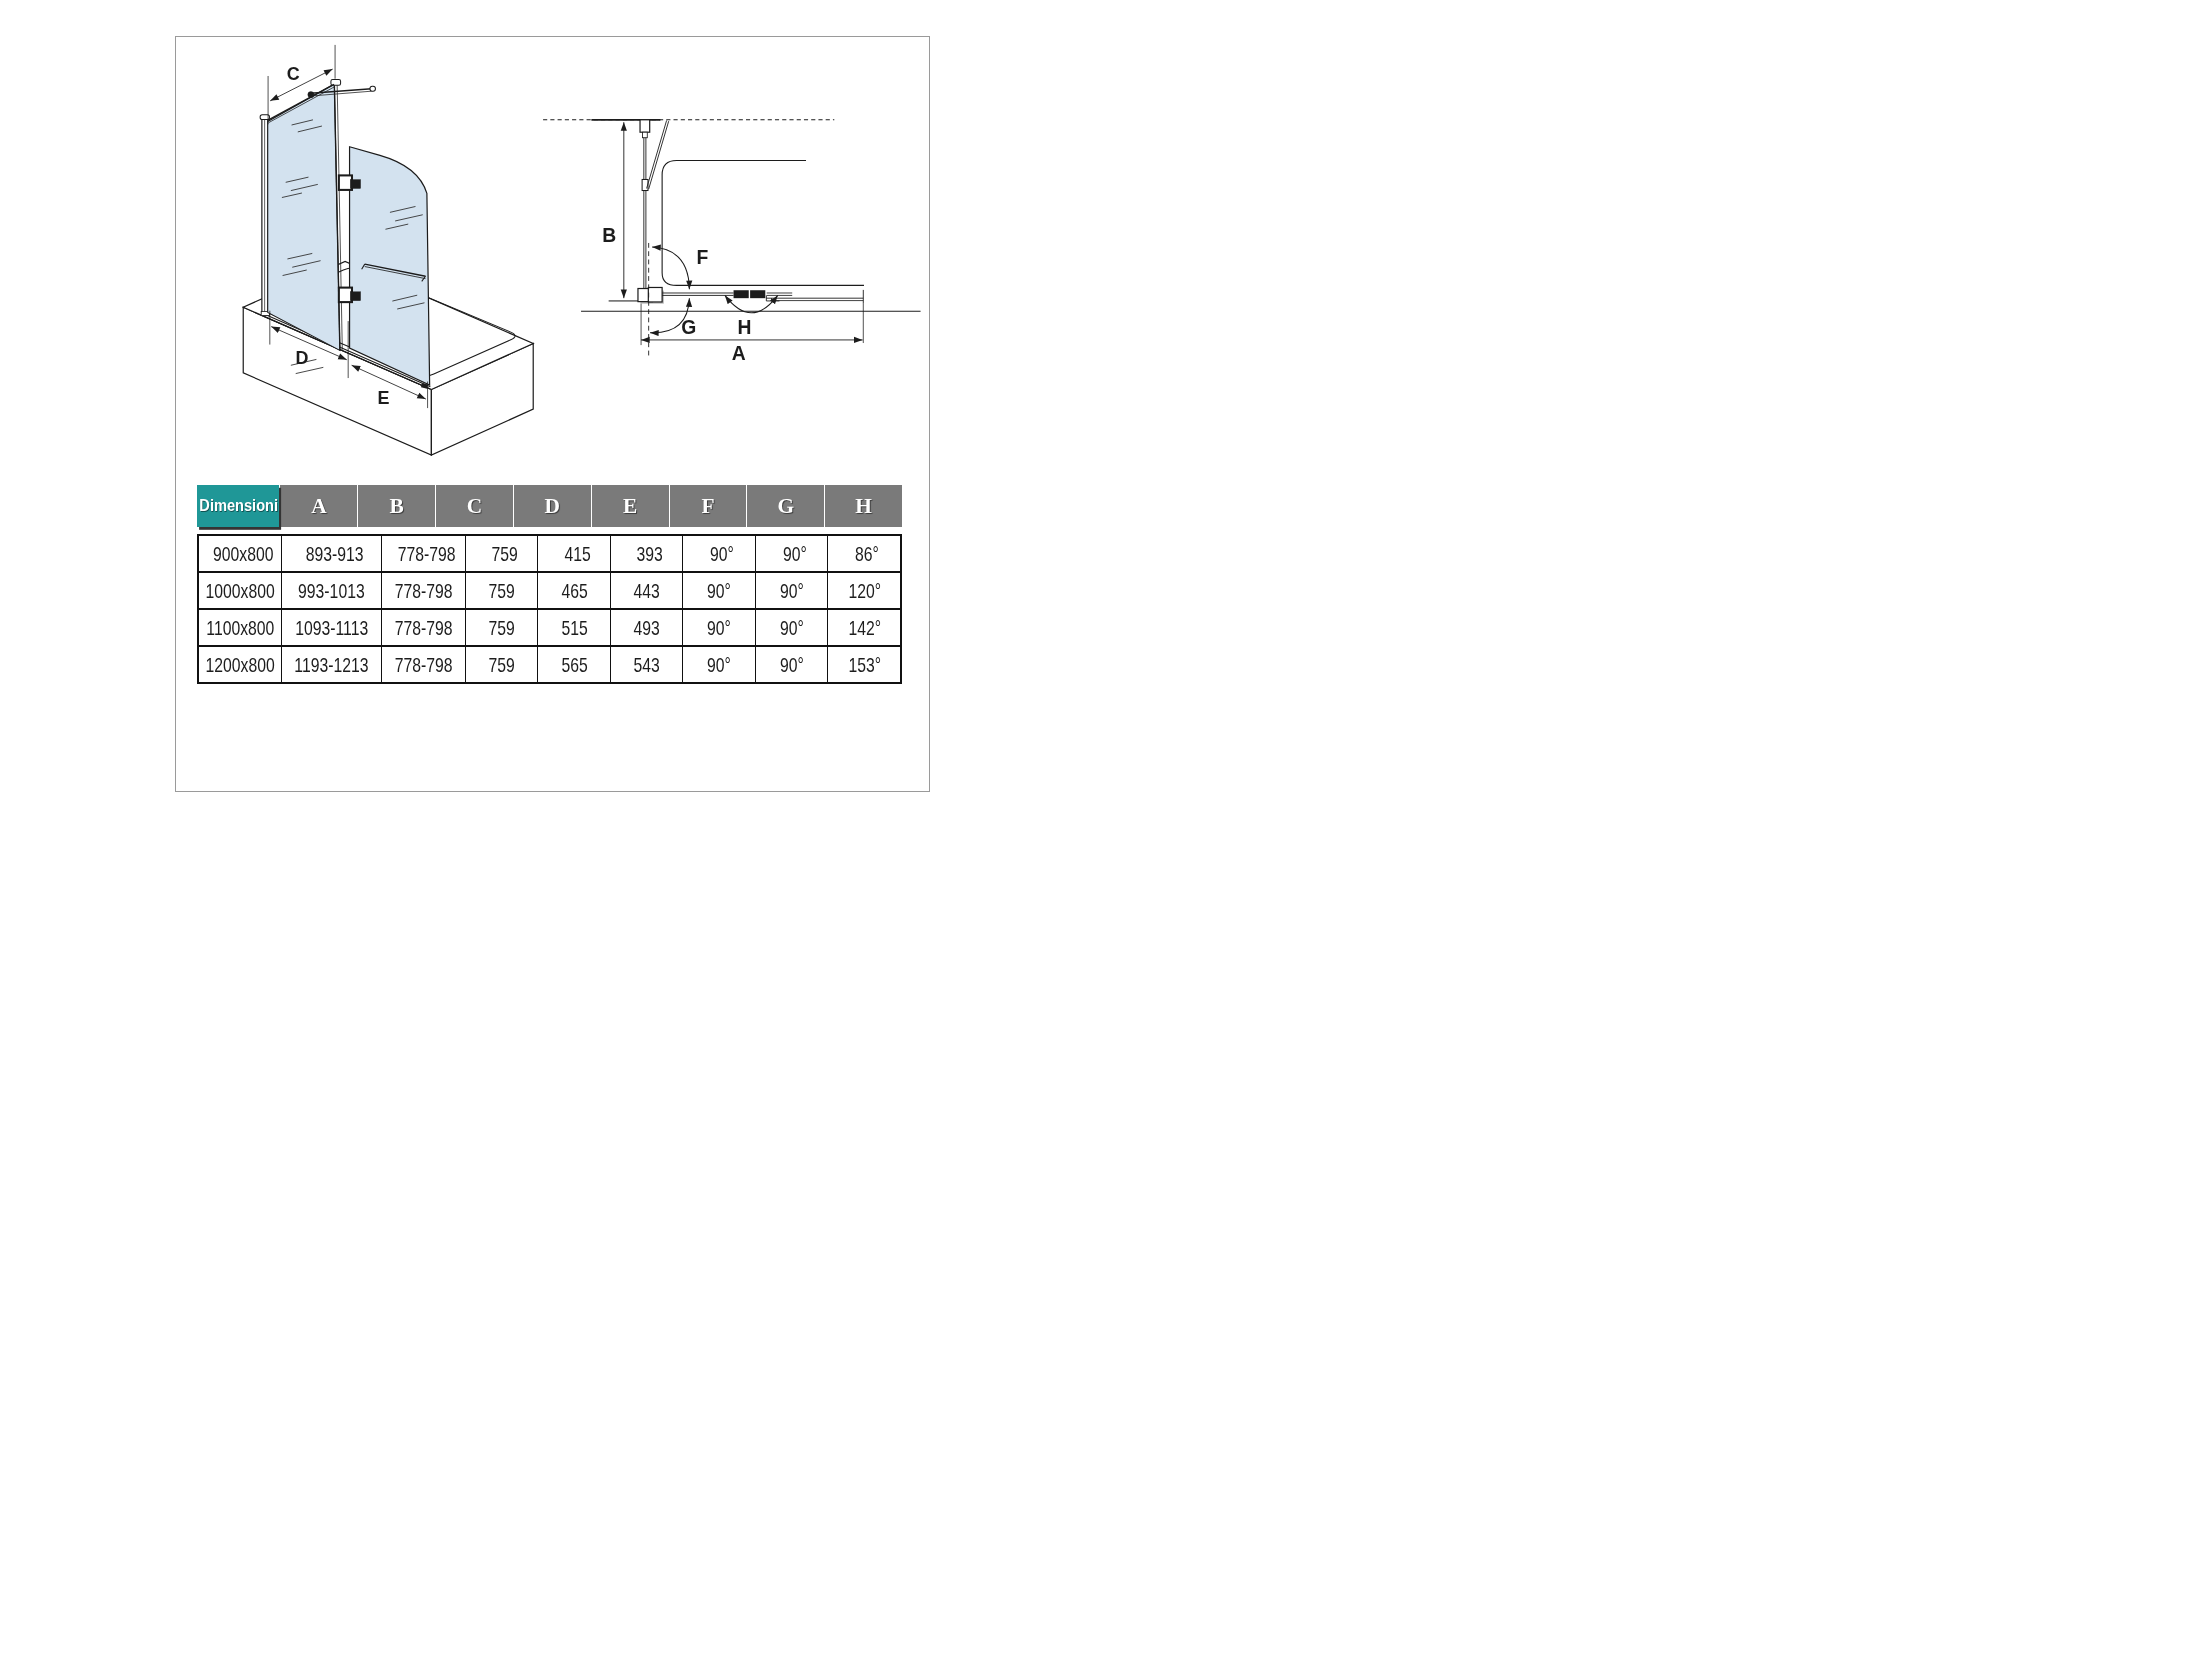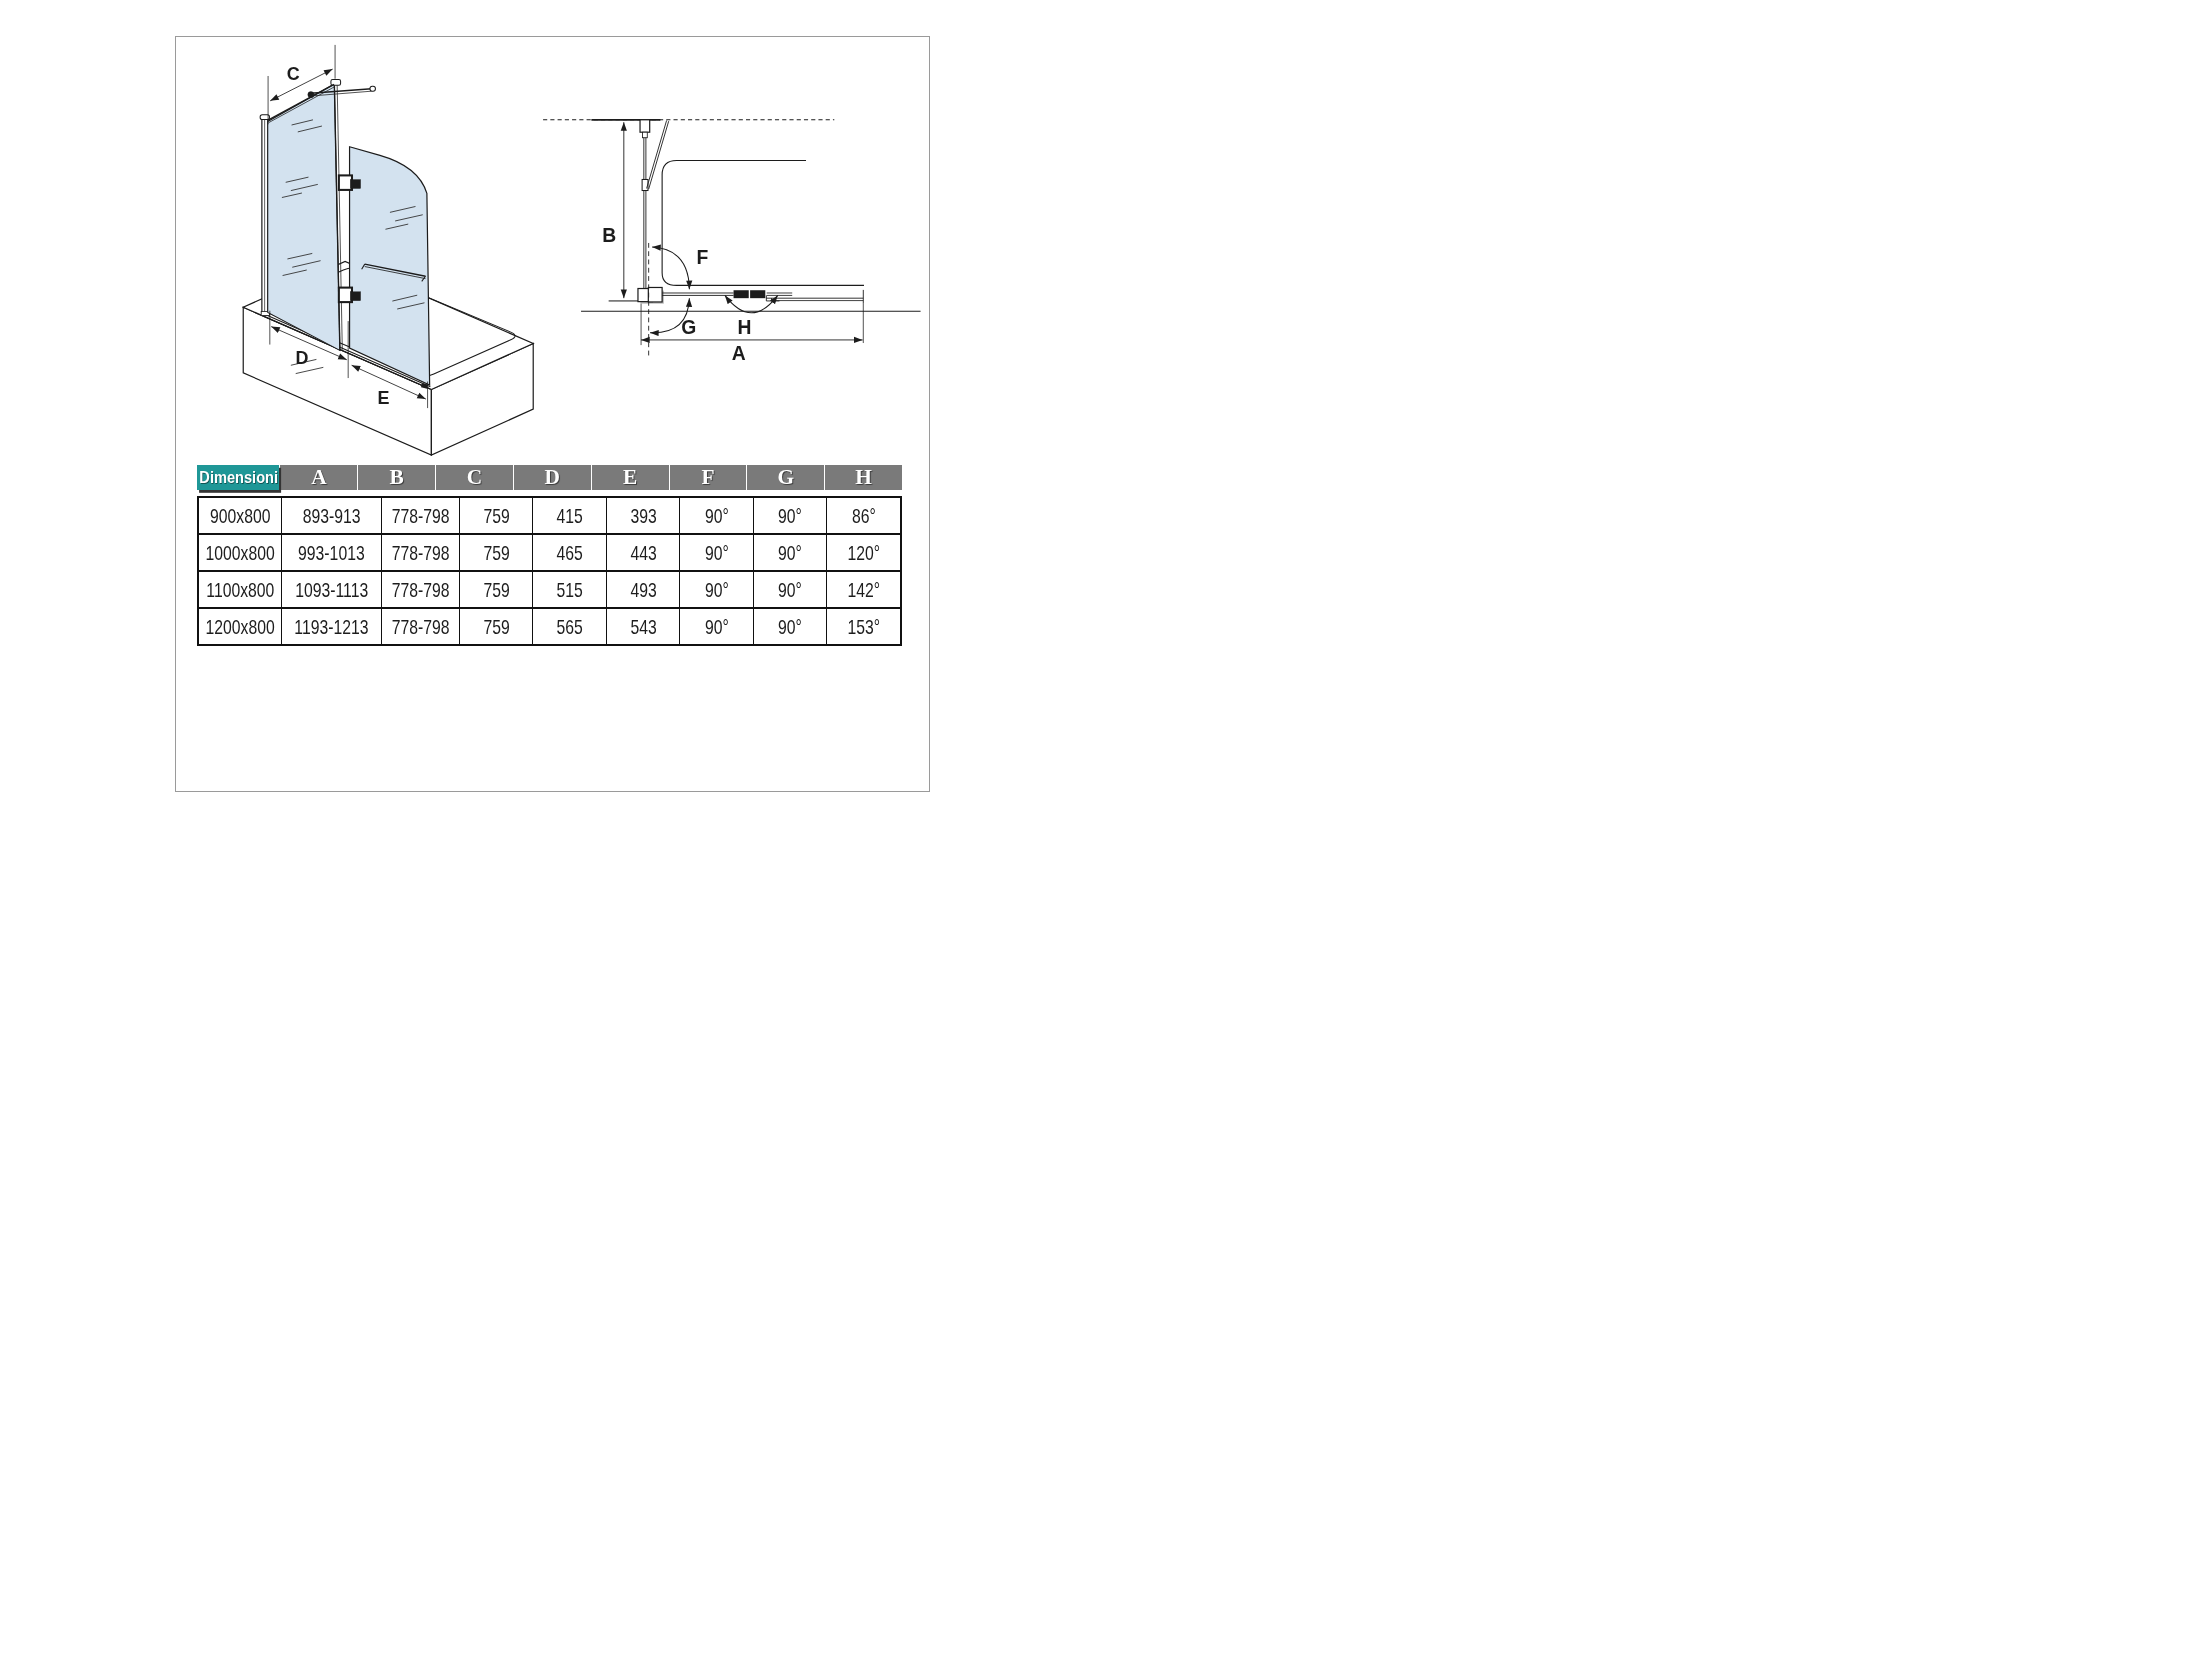--- a/index.html
+++ b/index.html
@@ -6,36 +6,36 @@
   .stage{position:relative;width:1103px;height:827px;background:#ffffff;overflow:hidden;
          font-family:"Liberation Sans",sans-serif;}
   .page{position:absolute;left:175px;top:36px;width:753px;height:754px;
         background:#ffffff;border:0.7px solid #9a9a9a;}
   .diagram{position:absolute;}
   #left-diagram{left:11.7px;top:1.4px;width:397px;height:435px;}
   #right-diagram{left:364px;top:50px;width:394px;height:314px;}
 
   
   .table-area{position:absolute;left:21px;top:428px;width:705px;}
-  .thead-row{display:grid;grid-template-columns:11.7% repeat(8,1fr);height:24px;}
+  .thead-row{display:grid;grid-template-columns:11.7% repeat(8,1fr);height:42px;margin-top:20px;}
   .th-dim{background:#1f9797;color:#ffffff;display:flex;align-items:center;justify-content:center;
           font-weight:bold;font-size:16.6px;position:relative;z-index:2;
           box-shadow:2.1px 2.8px 0 #343434;text-shadow:0.7px 0.7px 0.7px rgba(0,0,0,.45);}
   .th-dim span{display:inline-block;transform:scaleX(.88);white-space:nowrap;}
   .th{background:#7a7a7a;color:#ffffff;display:flex;align-items:center;justify-content:center;
       font-family:"Liberation Serif",serif;font-weight:bold;font-size:21.4px;
       border-left:1.4px solid #ffffff;text-shadow:1px 1px 0.7px rgba(0,0,0,.5);}
   .th:first-of-type{border-left:none;}
   .tbody{margin-top:7px;display:grid;grid-template-columns:11.7% repeat(8,1fr);
          border:2.1px solid #111;}
   .cell{height:35px;display:flex;align-items:center;justify-content:center;
         border-left:1.4px solid #111;border-top:2.1px solid #111;
         font-size:21px;color:#1d1d1d;background:#fff;}
   .cell.c0{border-left:none;}
-  .cell.r0{border-top:none;}
+  .cell.r0{border-top:none;padding-left:6px;}
   .cell span{display:inline-block;transform:scaleX(.75);white-space:nowrap;}
 
   svg text{font-family:"Liberation Sans",sans-serif;font-weight:bold;fill:#1c1c1c;}
 </style>
 </head>
 <body>
 
 <div class="stage">
   <div class="page">
 

